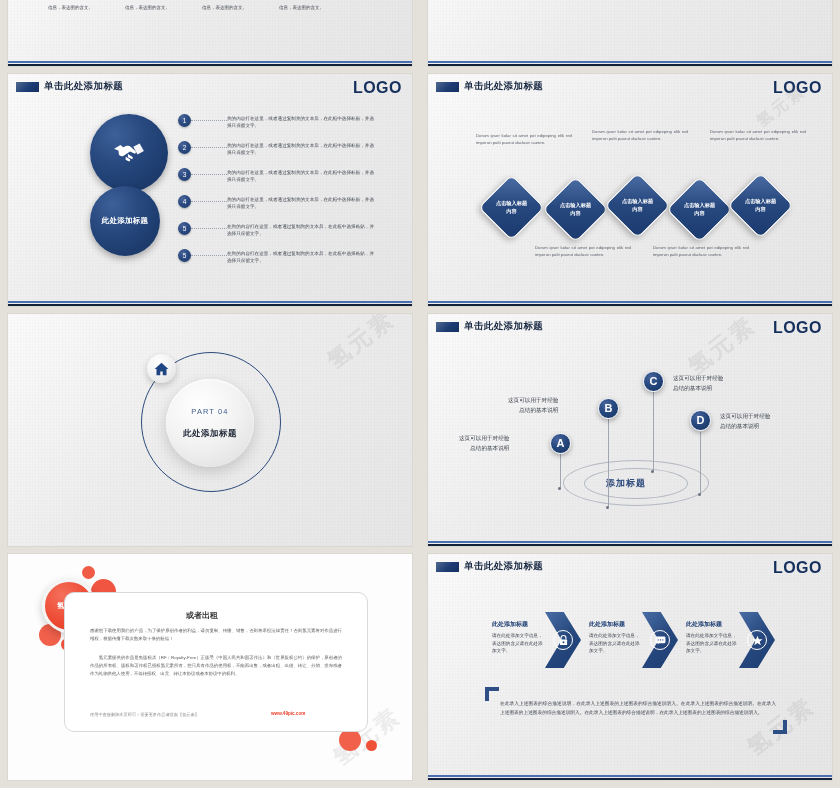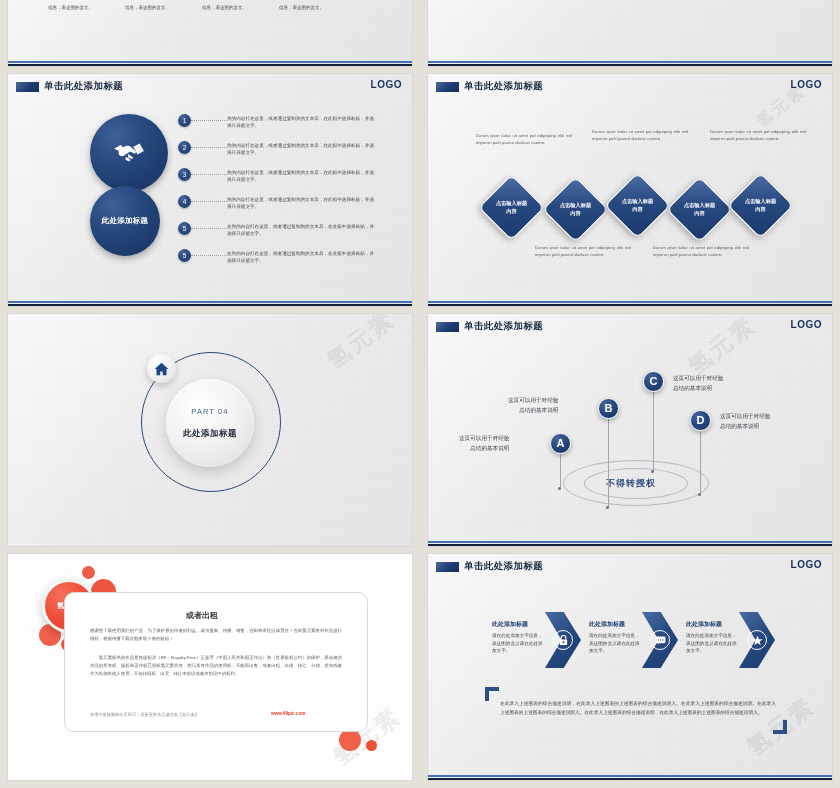--- a/index.html
+++ b/index.html
@@ -32,21 +32,21 @@
   .hdr .sq{
     width:23px;height:10px;
     background:linear-gradient(135deg,#51688f 0%,#1b3c74 55%,#16305e 100%);
   }
   .hdr .ttl{
     font-size:9.5px;font-weight:bold;color:#1b2a44;letter-spacing:.4px;
     white-space:nowrap;
   }
   .logo{
     position:absolute;top:5px;right:10px;
-    font-size:10px;font-weight:bold;color:#16305e;letter-spacing:.5px;
+    font-size:16px;font-weight:bold;color:#16305e;letter-spacing:.5px;
   }
   .botline{position:absolute;left:0;right:0;bottom:3px;height:2px;background:#4a6fae;}
   .botline2{position:absolute;left:0;right:0;bottom:0px;height:2px;background:#14213d;}
 
   
   .bigcirc{
     position:absolute;border-radius:50%;
     background:radial-gradient(circle at 32% 26%,#3e6099 0%,#27497f 38%,#15315e 100%);
     box-shadow:0 3px 7px rgba(0,0,0,.30);
     display:flex;align-items:center;justify-content:center;
@@ -308,21 +308,21 @@
 
     <div class="hdr">
       <div class="sq"></div>
       <div class="ttl">单击此处添加标题</div>
     </div>
     <div class="logo">LOGO</div>
     <div class="wm" style="left:255px;top:16px;">氢元素</div>
 
     <div class="ell" style="left:135px;top:146px;width:146px;height:46px;"></div>
     <div class="ell" style="left:156px;top:154px;width:104px;height:31px;"></div>
-    <div class="elltxt" style="left:178px;top:163px;">不得转授权</div>
+    <div class="elltxt" style="left:178px;top:163px;">添加标题</div>
 
     <div class="leader" style="left:132px;top:140px;height:34px;"></div>
     <div class="leaddot" style="left:130px;top:173px;"></div>
     <div class="leader" style="left:180px;top:105px;height:88px;"></div>
     <div class="leaddot" style="left:178px;top:192px;"></div>
     <div class="leader" style="left:225px;top:78px;height:80px;"></div>
     <div class="leaddot" style="left:223px;top:156px;"></div>
     <div class="leader" style="left:272px;top:118px;height:62px;"></div>
     <div class="leaddot" style="left:270px;top:179px;"></div>
 

